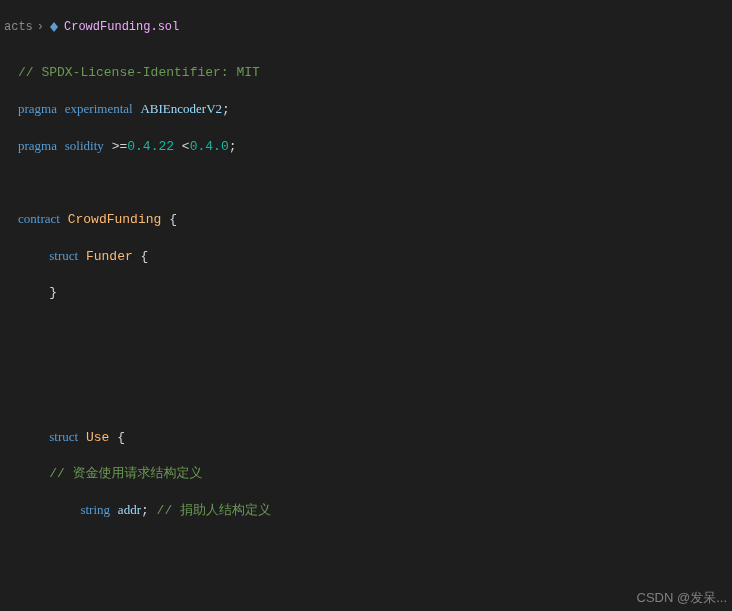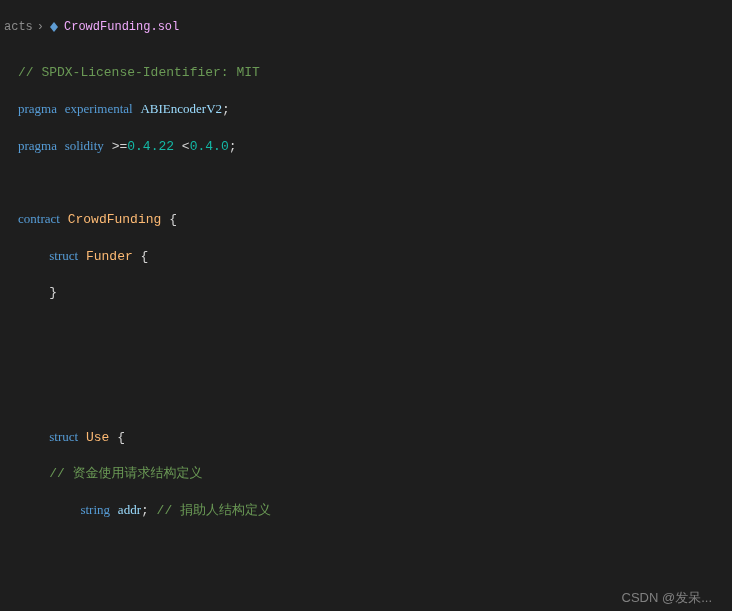--- a/index.html
+++ b/index.html
@@ -48,21 +48,21 @@
     .c-comment { color: #6a9955; }
     .c-keyword { color: #569cd6; font-family: Liberation Serif, serif; }
     .c-type { color: #fdba74; }
     .c-ident { color: #9cdcfe; font-family: Liberation Serif, serif; }
     .c-num { color: #14b8a6; }
     .c-punct { color: #d4d4d4; }
     .c-op { color: #d4d4d4; }
     .watermark {
       position: absolute;
       bottom: 4px;
-      right: 20px;
+      right: 5px;
       color: #808080;
       font-size: 13px;
       font-family: sans-serif;
     }
   </style>
 </head>
 <body>
 
 <div class="breadcrumb">
   <span>acts</span>

